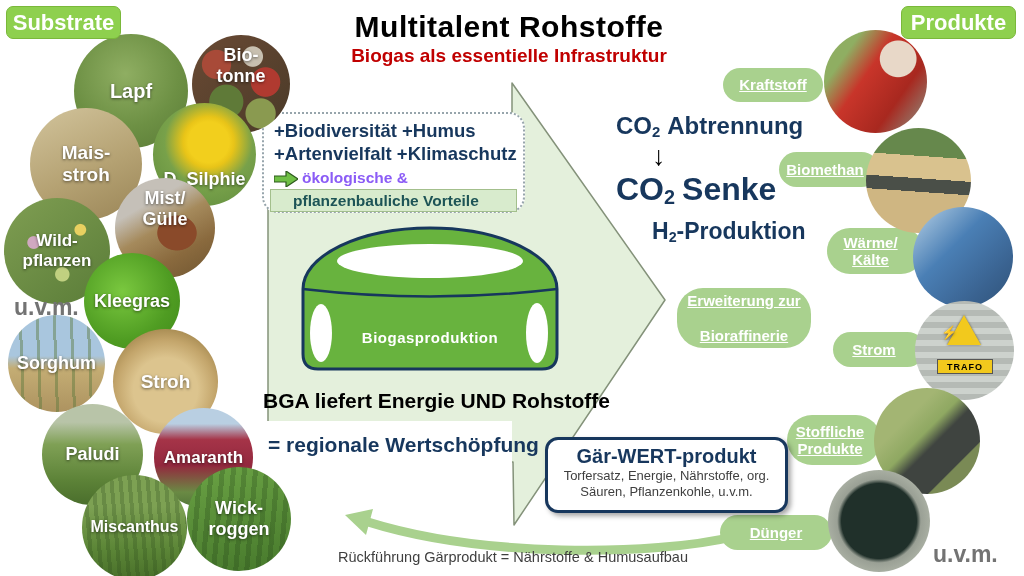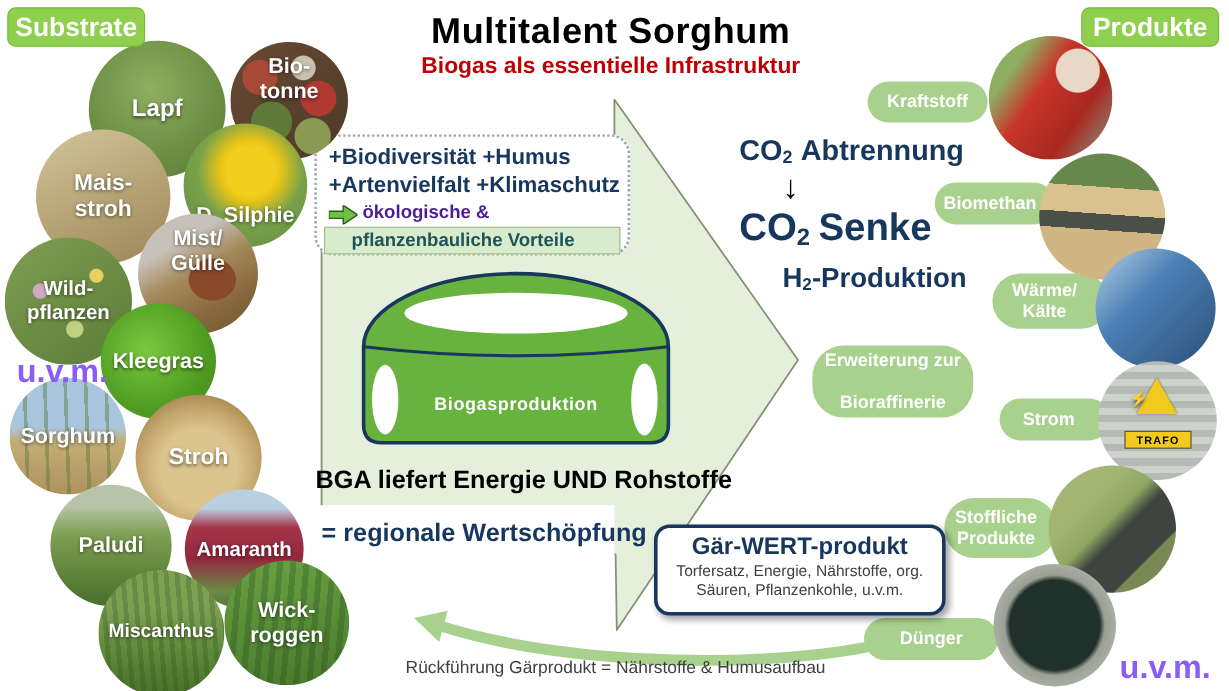--- a/index.html
+++ b/index.html
@@ -56,28 +56,28 @@
       background:linear-gradient(180deg,#b8c4a8 0 18%,#7fa055 40%,#5d8338 75%,#4a6e2c);}
   .s11{left:154px;top:408px;width:99px;height:99px;font-size:17px;
       background:linear-gradient(180deg,#b9cfe2 0 16%,#a53448 32%,#93283e 58%,#6a8a44 85%,#54763a);}
   .s12{left:82px;top:475px;width:105px;height:105px;font-size:16px;
       background:repeating-linear-gradient(85deg,rgba(40,70,25,.25) 0 4px,transparent 4px 9px),
                  linear-gradient(180deg,#7da153 0 30%,#5c8637 70%,#49702a);}
   .s13{left:187px;top:467px;width:104px;height:104px;font-size:18px;
       background:repeating-linear-gradient(95deg,rgba(30,60,20,.25) 0 5px,transparent 5px 11px),
                  linear-gradient(170deg,#6aa244,#47792c);}
 
-  .uvm{position:absolute;z-index:3;color:#8b5cf6;font-weight:bold;font-size:27px;}
+  .uvm{position:absolute;z-index:3;color:#737373;font-weight:bold;font-size:23px;}
 
   
   .benefits{position:absolute;z-index:2;left:262px;top:112px;width:263px;height:101px;background:#fff;
             border:2px dotted #97a5ac;border-radius:16px;}
   .ben-line{position:absolute;left:10px;color:#17375d;font-weight:bold;font-size:18.5px;white-space:nowrap;}
   .eco-arrow{position:absolute;left:10px;top:57px;}
-  .eco1{position:absolute;left:38px;top:55px;color:#4c1d95;font-weight:bold;font-size:15.5px;}
+  .eco1{position:absolute;left:38px;top:55px;color:#8b5cf6;font-weight:bold;font-size:15.5px;}
   .eco2-strip{position:absolute;left:6px;top:75px;width:247px;height:23px;background:#d8ebcd;
               border:1px solid #a3bf8c;}
   .eco2{position:absolute;left:22px;top:2px;color:#1d5456;font-weight:bold;font-size:15.5px;white-space:nowrap;}
 
   
   .ferm-label{position:absolute;z-index:3;left:330px;top:329px;width:200px;text-align:center;color:#fff;
               font-weight:bold;font-size:15px;letter-spacing:.5px;}
   .bga{position:absolute;z-index:2;left:263px;top:389px;width:330px;text-align:center;color:#000;
        font-weight:bold;font-size:21px;white-space:nowrap;}
   .regional-box{position:absolute;z-index:2;left:256px;top:421px;width:256px;height:47px;background:#fff;
@@ -85,21 +85,21 @@
   .regional-box span{color:#17375d;font-weight:bold;font-size:21px;white-space:nowrap;}
 
   
   .co2line{position:absolute;z-index:2;color:#17375d;font-weight:bold;white-space:nowrap;}
   .sub{font-size:62%;vertical-align:-18%;}
   .wgap{margin-left:7px;}
   .darrow{position:absolute;z-index:2;color:#000;font-weight:bold;font-size:27px;}
 
   
   .pill{position:absolute;z-index:2;background:#a9d18e;border-radius:999px;color:#fff;font-weight:bold;
-        display:flex;align-items:center;justify-content:center;text-align:center;font-size:15px;}
+        display:flex;align-items:center;justify-content:center;text-align:center;font-size:15px;text-decoration:underline;}
   .pill .clabel{text-shadow:none;}
 
   
   .p-kraftstoff{left:824px;top:30px;width:103px;height:103px;
       background:radial-gradient(circle at 72% 28%,#e8d8c8 0 17%,transparent 18%),
                  linear-gradient(125deg,#8fae62 0 22%,#c8352a 42%,#a8281f 70%,#8a9a8a);}
   .p-biomethan{left:866px;top:128px;width:105px;height:105px;
       background:linear-gradient(184deg,#66884c 0 28%,#d9c28e 28% 48%,#4a4f48 48% 60%,#cfb682 60%);}
   .p-waerme{left:913px;top:207px;width:100px;height:100px;
       background:linear-gradient(135deg,#8fb3d4 0 15%,#4a7fb5 40%,#3a6391 75%,#2f5277);}
@@ -138,21 +138,21 @@
     <path d="M737,536 C650,557 480,557 368,522" fill="none" stroke="#a9d18e" stroke-width="9" stroke-linecap="round"></path>
     <polygon points="345,515 373,509 366,535" fill="#a9d18e"></polygon>
   </svg>
 
   <div class="hdr-box" style="left:6px;top:6px;width:115px;height:33px;">
     <span>Substrate</span>
   </div>
   <div class="hdr-box" style="left:901px;top:6px;width:115px;height:33px;">
     <span>Produkte</span>
   </div>
-  <div class="title">Multitalent Sorghum</div>
+  <div class="title">Multitalent Rohstoffe</div>
   <div class="subtitle">Biogas als essentielle Infrastruktur</div>
 
   <div class="circle s1">
     <span class="clabel">Lapf</span>
     </div>
   <div class="circle s2 lbl-top">
     <span class="clabel">Bio-
 tonne</span>
     </div>
   <div class="circle s3">

